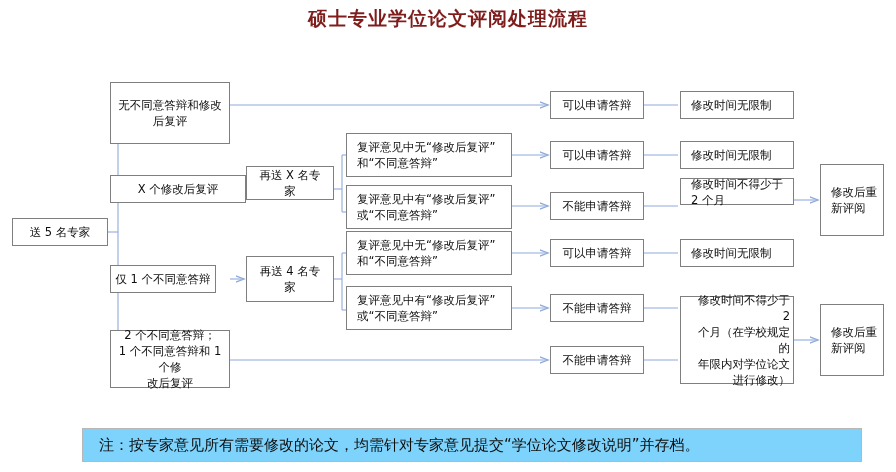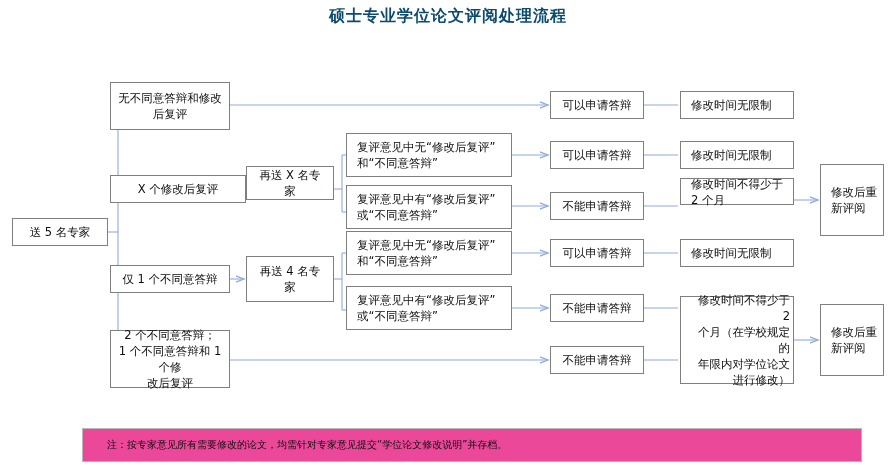--- a/index.html
+++ b/index.html
@@ -10,21 +10,21 @@
     overflow:hidden;
     position:relative;
   }
   #stage{position:absolute;left:0;top:0;width:896px;height:472px;}
   svg#wires{position:absolute;left:0;top:0;width:896px;height:472px;pointer-events:none;}
 
   .title{
     position:absolute;left:0;top:6px;width:896px;
     text-align:center;
     font-family:"DejaVu Serif","Liberation Serif",serif;
-    font-weight:bold;font-size:16px;color:#0c4a6e;
+    font-weight:bold;font-size:19px;color:#7f1d1d;
     letter-spacing:1px;
   }
 
   .node{
     position:absolute;
     box-sizing:border-box;
     border:1px solid #7f7f7f;
     background:#ffffff;
     color:#0d0d0d;
     font-size:11.5px;
@@ -40,25 +40,25 @@
     justify-content:flex-start;
     text-align:left;
     padding-left:10px;
   }
   .node .txt{display:block;width:100%;white-space:pre-line;}
 
   .note{
     position:absolute;
     box-sizing:border-box;
     border:1px solid #b7b7b7;
-    background:#ec4899;
-    font-size:10px;
+    background:#7dd3fc;
+    font-size:15px;
     color:#0d0d0d;
     display:flex;align-items:center;
-    padding-left:24px;
+    padding-left:16px;
     z-index:2;
   }
 </style>
 </head>
 <body>
 
 <div id="stage">
 
   <div class="title">硕士专业学位论文评阅处理流程</div>
 
@@ -114,30 +114,30 @@
       <path d="M794,200 L818,200" marker-end="url(#arrowR)"></path>
 
       <path d="M794,340 L818,340" marker-end="url(#arrowR)"></path>
     </g>
   </svg>
 
   <div class="node" style="left:12px;top:218px;width:96px;height:28px;">
     <span class="txt">送 5 名专家</span>
   </div>
 
-  <div class="node" style="left:110px;top:82px;width:120px;height:48px;">
+  <div class="node" style="left:110px;top:82px;width:120px;height:62px;">
     <span class="txt">无不同意答辩和修改
 后复评</span>
   </div>
 
   <div class="node" style="left:110px;top:175px;width:136px;height:28px;">
     <span class="txt">X 个修改后复评</span>
   </div>
 
-  <div class="node" style="left:110px;top:265px;width:120px;height:28px;">
+  <div class="node" style="left:110px;top:265px;width:106px;height:28px;">
     <span class="txt">仅 1 个不同意答辩</span>
   </div>
 
   <div class="node" style="left:110px;top:330px;width:120px;height:58px;">
     <span class="txt">2 个不同意答辩；
 1 个不同意答辩和 1 个修
 改后复评</span>
   </div>
 
   <div class="node" style="left:246px;top:166px;width:88px;height:34px;">

